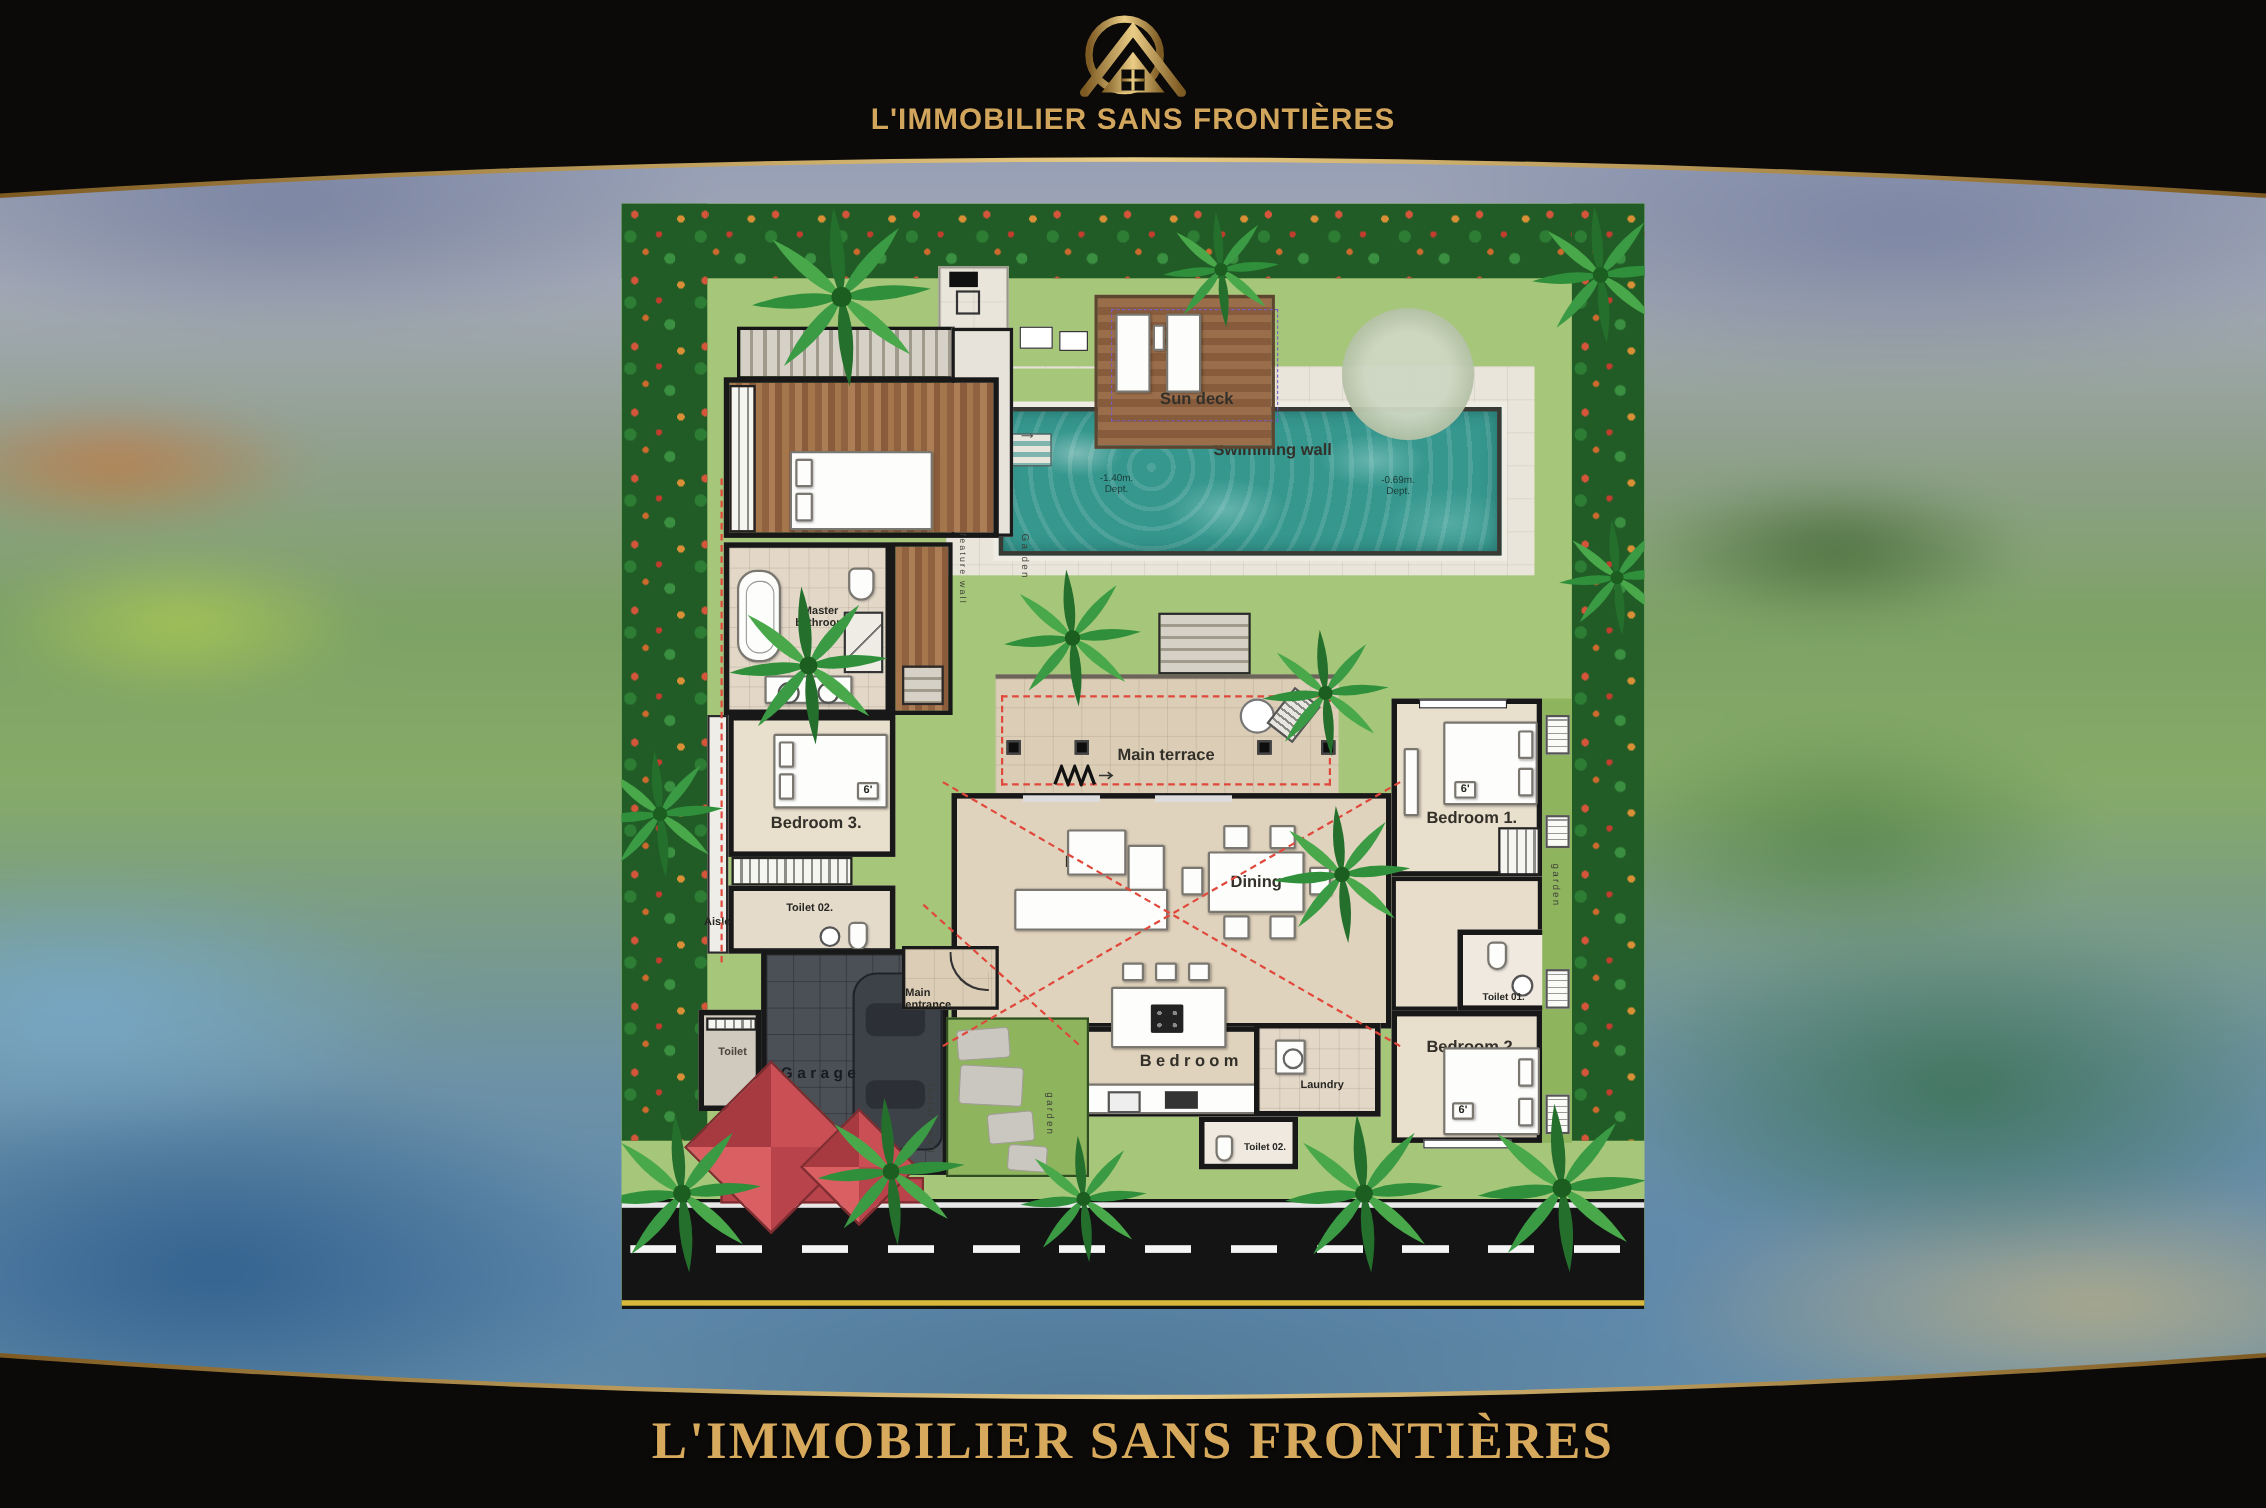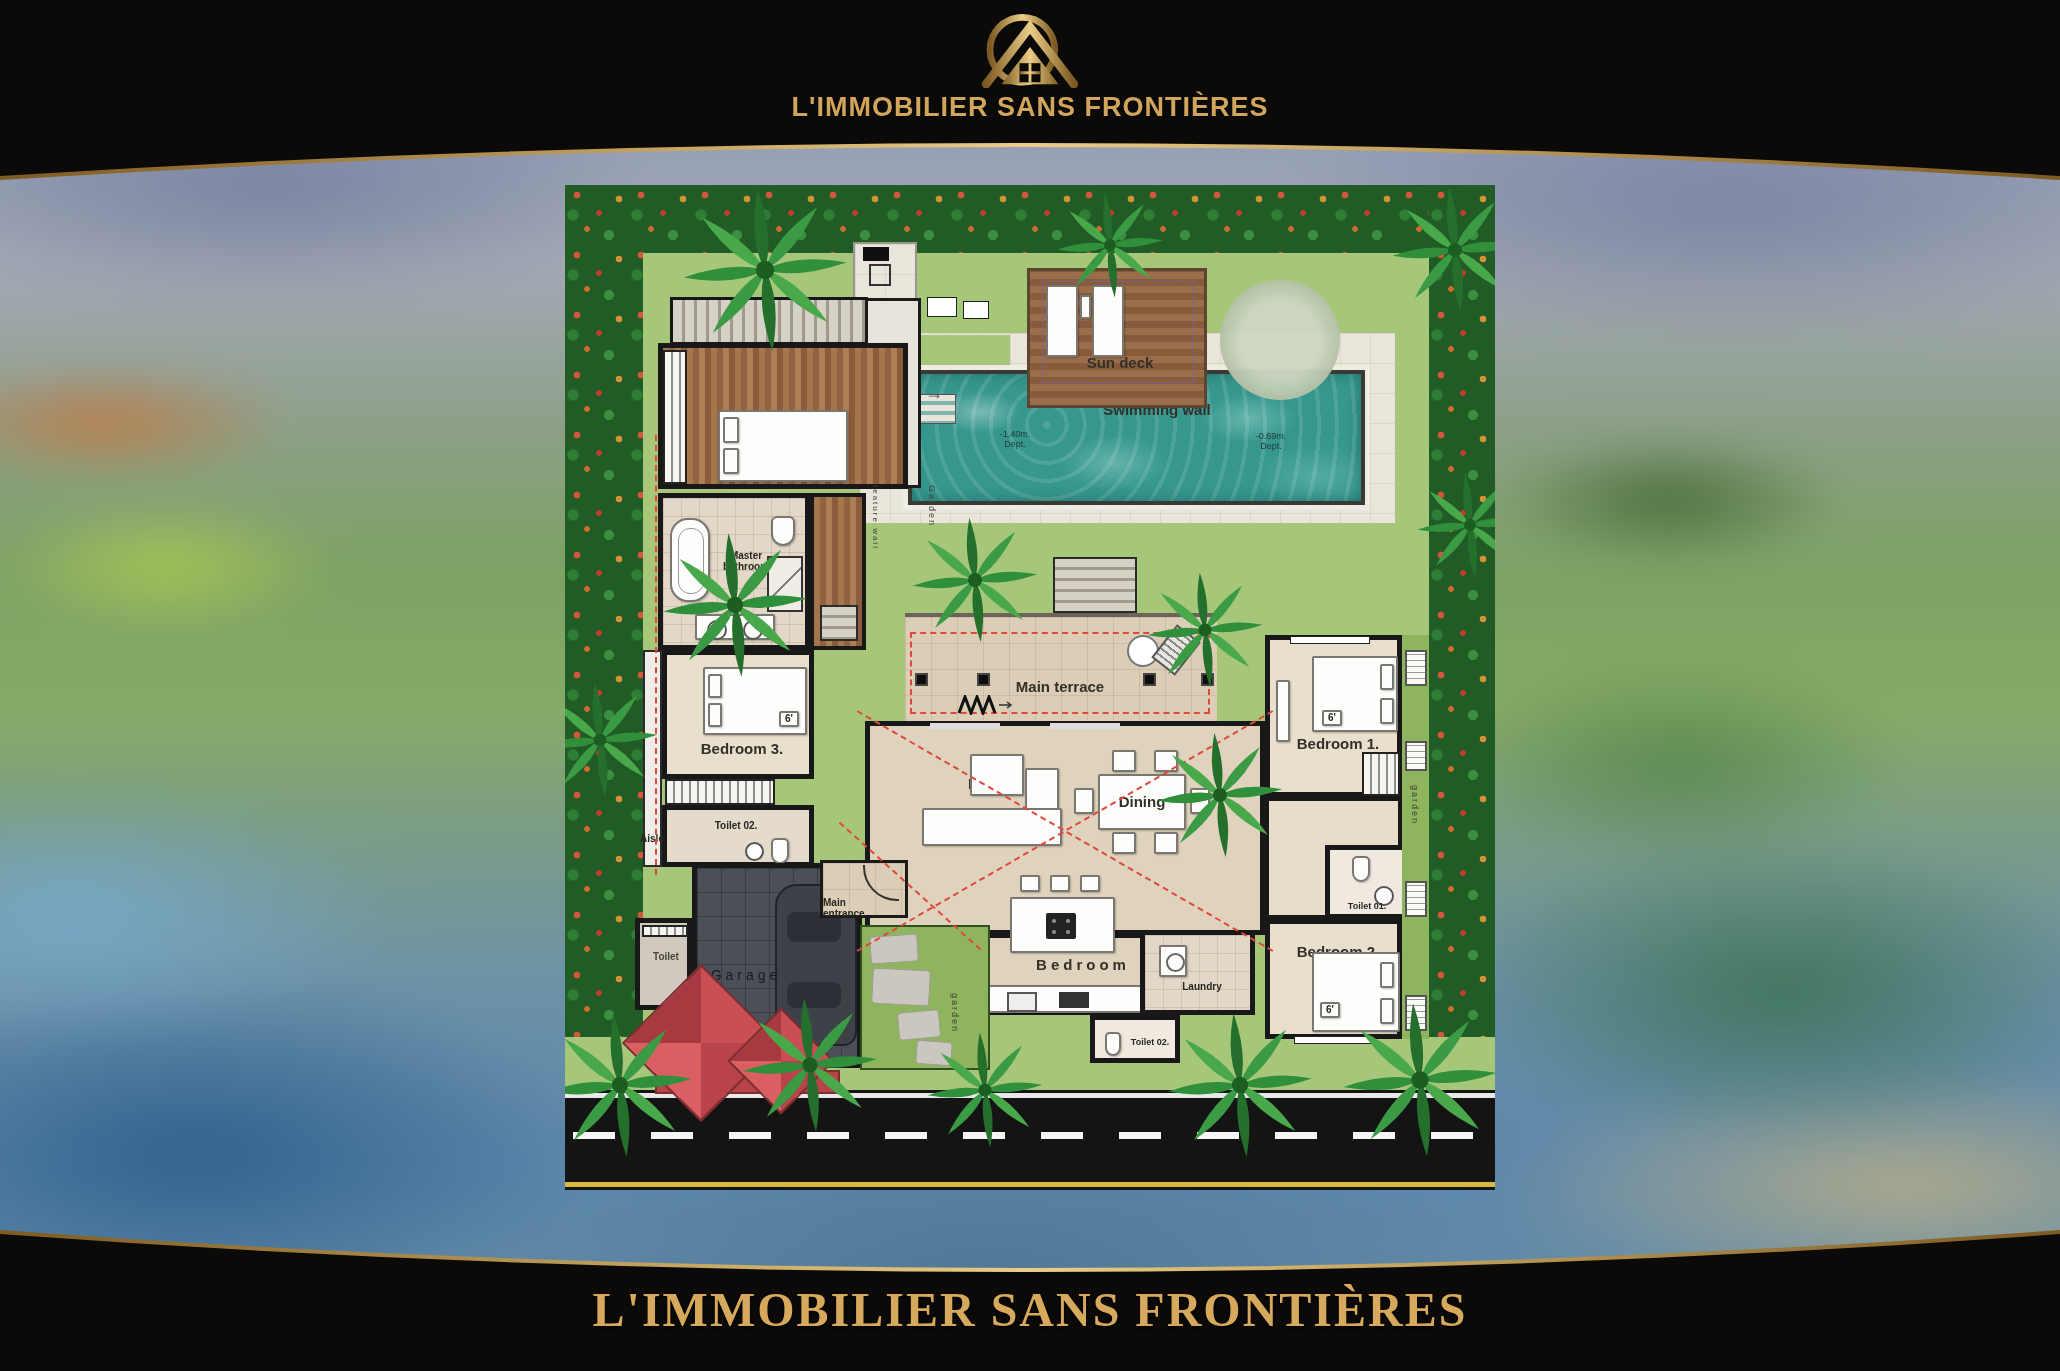--- a/index.html
+++ b/index.html
@@ -120,21 +120,21 @@
     </div>
 
     <div class="p deck" style="left:295px;top:148px;width:535px;height:190px"></div>
     <div class="p" style="left:355px;top:150px;width:90px;height:34px;background:#a6c77a"></div>
     <div class="p pool" style="left:343px;top:185px;width:457px;height:135px">
       <div class="lb rn p" style="left:170px;top:28px;width:150px">Swimming wall</div>
       <div class="lb xs p" style="left:80px;top:56px;width:46px;color:#1d3a36">-1.40m. Dept.</div>
       <div class="lb xs p" style="left:336px;top:58px;width:46px;color:#1d3a36">-0.69m. Dept.</div>
       <div class="p" style="left:2px;top:20px;width:40px;height:28px;background:repeating-linear-gradient(180deg,#e8e5dc 0 6px,#7fb5ae 6px 10px);border:1px solid #555"></div>
     </div>
-    <div class="p deckwood" style="left:462px;top:83px;width:180px;height:140px;border:3px solid #5e4530;box-sizing:border-box">
+    <div class="p deckwood" style="left:430px;top:83px;width:164px;height:140px;border:3px solid #5e4530;box-sizing:border-box">
       <div class="p" style="left:12px;top:10px;width:150px;height:100px;border:1px dashed #7a5bbf"></div>
       <div class="p furn" style="left:16px;top:14px;width:32px;height:72px"></div>
       <div class="p furn" style="left:62px;top:14px;width:32px;height:72px"></div>
       <div class="p furn" style="left:50px;top:24px;width:11px;height:24px"></div>
       <div class="lb rn p" style="left:10px;top:84px;width:160px">Sun deck</div>
     </div>
     <div class="p" style="left:655px;top:95px;width:120px;height:120px;border-radius:50%;background:radial-gradient(circle,#ced7c3 0 45%,#b4c1a6 70%,#9fb193 100%);opacity:.95"></div>
 
     <div class="p deck" style="left:288px;top:57px;width:64px;height:68px;border:2px solid #9a968c;box-sizing:border-box">
       <div class="p" style="left:8px;top:3px;width:26px;height:14px;background:#101010"></div>
@@ -292,21 +292,21 @@
 
     <div class="p room" style="left:70px;top:733px;width:57px;height:92px;background:#cfcabd">
       <div class="p hatch" style="left:2px;top:2px;width:46px;height:12px"></div>
       <div class="lb sm p" style="left:2px;top:28px;width:48px;color:#4a463e">Toilet</div>
     </div>
     <div class="p room" style="left:127px;top:678px;width:170px;height:205px;background:#4b5056;background-image:linear-gradient(rgba(0,0,0,.25) 1px,transparent 1px),linear-gradient(90deg,rgba(0,0,0,.25) 1px,transparent 1px);background-size:24px 24px">
       <div class="p" style="left:78px;top:16px;width:78px;height:158px;border:2px solid #20242a;border-radius:22px 22px 14px 14px;background:#3d4248">
         <div class="p" style="left:10px;top:26px;width:54px;height:30px;background:#2c3036;border-radius:8px"></div>
         <div class="p" style="left:10px;top:96px;width:54px;height:26px;background:#2c3036;border-radius:8px"></div>
       </div>
-      <div class="lb p" style="left:4px;top:100px;width:90px;font-weight:normal;font-size:14px;letter-spacing:4px;color:#181b1f">Garage</div>
+      <div class="lb p" style="left:4px;top:100px;width:90px;font-weight:bold;font-size:14px;letter-spacing:4px;color:#181b1f">Garage</div>
     </div>
 
     <div class="p stone" style="left:255px;top:675px;width:88px;height:58px;border:3px solid #1a1a1a;box-sizing:border-box">
       <div class="p" style="left:40px;top:2px;width:34px;height:34px;border-left:2px solid #333;border-bottom:2px solid #333;border-radius:0 0 0 34px"></div>
     </div>
     <div class="lb sm p" style="left:258px;top:712px;width:64px;text-align:left">Main entrance</div>
     <div class="p" style="left:295px;top:740px;width:130px;height:145px;background:#8fb45e;border:2px solid #314d22;box-sizing:border-box">
       <div class="p stone-pad" style="left:8px;top:8px;width:46px;height:26px;transform:rotate(-4deg)"></div>
       <div class="p stone-pad" style="left:10px;top:42px;width:56px;height:34px;transform:rotate(3deg)"></div>
       <div class="p stone-pad" style="left:36px;top:84px;width:40px;height:26px;transform:rotate(-5deg)"></div>

